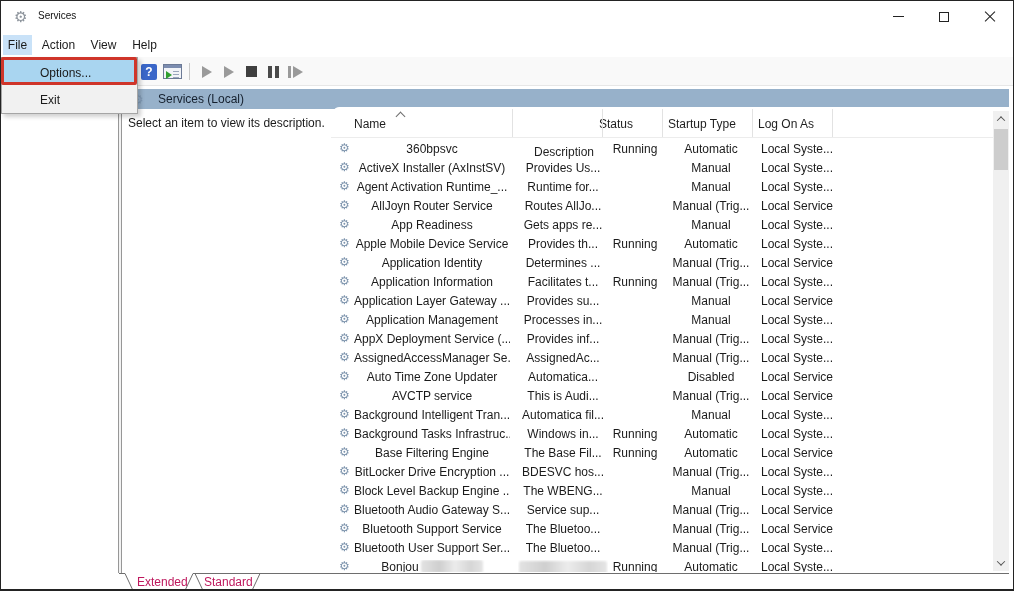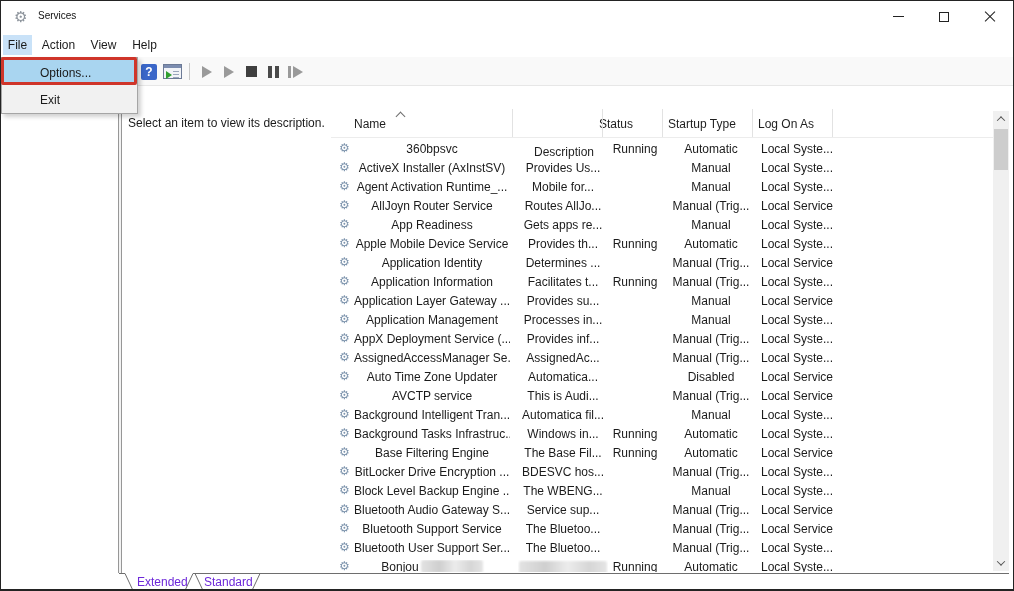--- a/index.html
+++ b/index.html
@@ -81,21 +81,21 @@
   .scrollbar{position:absolute;right:0;top:4px;width:16px;height:460px;background:#f0f0f0;}
   .sb-btn{position:absolute;left:0;width:16px;height:16px;display:flex;align-items:center;justify-content:center;}
   .sb-up{top:0;} .sb-down{bottom:0;}
   .chev{width:6px;height:6px;border-left:1.4px solid #555;border-top:1.4px solid #555;}
   .chev.up{transform:rotate(45deg) translate(1px,1px);}
   .chev.down{transform:rotate(225deg) translate(1px,1px);}
   .sb-thumb{position:absolute;left:1px;top:18px;width:14px;height:41px;background:#cdcdcd;}
   
   .tabstrip{position:absolute;left:118px;top:572px;width:890px;height:19px;background:#fff;}
   .tabstrip svg{position:absolute;left:0;top:0;}
-  .tab-label{position:absolute;top:2px;color:#6d28d9;}
+  .tab-label{position:absolute;top:2px;color:#be185d;}
   .tab-extended{left:18px;} .tab-standard{left:85px;text-align:right;}
   
   .dropdown{position:absolute;left:0;top:56px;width:137px;height:57px;background:#f1f1f1;
     border:1px solid #a5a5a5;box-shadow:3px 3px 4px rgba(0,0,0,.18);z-index:50;}
   .dd-item{position:absolute;left:1px;width:133px;height:25px;display:flex;align-items:center;padding-left:37px;}
   .dd-options{top:2px;background:var(--dropdown-highlight);}
   .dd-exit{top:29px;}
   .annotation{position:absolute;left:0px;top:56px;width:136px;height:28px;border:3px solid var(--annotation);
     border-radius:2px;z-index:60;pointer-events:none;}
 </style>
@@ -155,20 +155,24 @@
       <span class="step-ico">
           <i></i>
           <span class="tri-play"></span>
         </span>
     </div>
   </div>
 
   <div class="left-pane"></div>
   <div class="splitter"></div>
 
+  <div class="scopebar">
+    <span class="scope-gear">⚙</span>
+    <span class="scope-label">Services (Local)</span>
+  </div>
 
   <div class="mid-pane"></div>
   <div class="desc-hint">Select an item to view its description.</div>
 
   <div class="list-panel">
     <div class="lheader">
       <span class="sort-caret"></span>
       <span class="hcell h-name">Name</span>
       <span class="hcell h-desc">Description</span>
       <span class="hcell h-status">Status</span>
@@ -195,21 +199,21 @@
     <span class="cell name">ActiveX Installer (AxInstSV)</span>
     <span class="cell desc">Provides Us...</span>
     <span class="cell status"></span>
     <span class="cell startup">Manual</span>
     <span class="cell logon">Local Syste...</span>
   </div>
 
   <div class="lrow">
     <span class="gear">⚙</span>
     <span class="cell name">Agent Activation Runtime_...</span>
-    <span class="cell desc">Mobile for...</span>
+    <span class="cell desc">Runtime for...</span>
     <span class="cell status"></span>
     <span class="cell startup">Manual</span>
     <span class="cell logon">Local Syste...</span>
   </div>
 
   <div class="lrow">
     <span class="gear">⚙</span>
     <span class="cell name">AllJoyn Router Service</span>
     <span class="cell desc">Routes AllJo...</span>
     <span class="cell status"></span>

